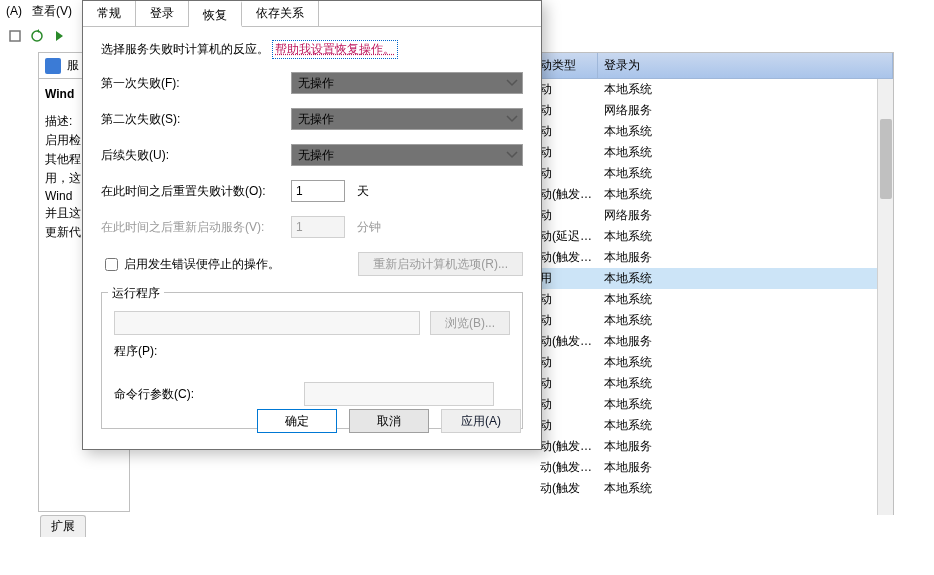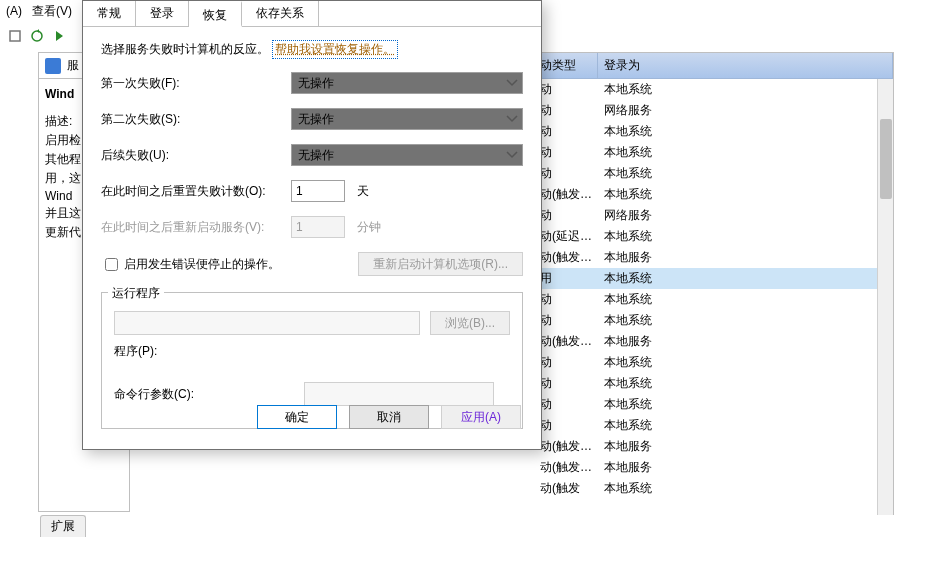--- a/index.html
+++ b/index.html
@@ -54,25 +54,25 @@
 .chkrow { display: flex; align-items: center; margin: 6px 0 16px 0; }
 .chkrow input { margin-right: 6px; }
 .btn { height: 24px; padding: 0 14px; border: 1px solid #a0a0a0; background: #e6e6e6; display: inline-flex; align-items: center; justify-content: center; cursor: default; }
 .btn.dis { color: #9a9a9a; border-color: #d0d0d0; background: #efefef; }
 .groupbox { border: 1px solid #c0c0c0; padding: 10px 12px 14px 12px; position: relative; margin-top: 4px; }
 .groupbox .legend { position: absolute; top: -8px; left: 6px; background: #fff; padding: 0 4px; }
 .groupbox .grow { display: flex; align-items: center; margin: 8px 0; }
 .groupbox .glabel { width: 80px; color: #000; }
 .groupbox .ginput { flex: 1; height: 24px; border: 1px solid #a0a0a0; background: #fff; }
 .groupbox .ginput.short { flex: none; width: 190px; }
-.dlg-footer { position: absolute; left: 0; right: 0; bottom: 12px; height: 40px; display: flex; align-items: center; justify-content: flex-end; gap: 12px; padding-right: 20px; border-top: 0; }
+.dlg-footer { position: absolute; left: 0; right: 0; bottom: 0; height: 40px; display: flex; align-items: flex-start; justify-content: flex-end; gap: 12px; padding-right: 20px; border-top: 0; }
 .dlg-footer .fbtn { width: 80px; height: 24px; border: 1px solid #a0a0a0; background: #e6e6e6; display: flex; align-items: center; justify-content: center; }
 .dlg-footer .fbtn.primary { border: 1px solid #0078d4; background: #fff; }
-.dlg-footer .fbtn.dis { color: #6d28d9; border-color: #d0d0d0; background: #efefef; }
-.link { color: #a16207; text-decoration: underline dotted; outline: 1px dotted #0066cc; padding: 0 2px; }
+.dlg-footer .fbtn.dis { color: #0f172a; border-color: #d0d0d0; background: #efefef; }
+.link { color: #be185d; text-decoration: underline dotted; outline: 1px dotted #0066cc; padding: 0 2px; }
 .hrspace { height: 6px; }
 .subtxt { display: flex; align-items: center; gap: 4px; margin-bottom: 14px; }
 </style>
 </head>
 <body>
 
 <div class="viewport">
 
   <div class="topmenu">
     <span>(A)</span>

